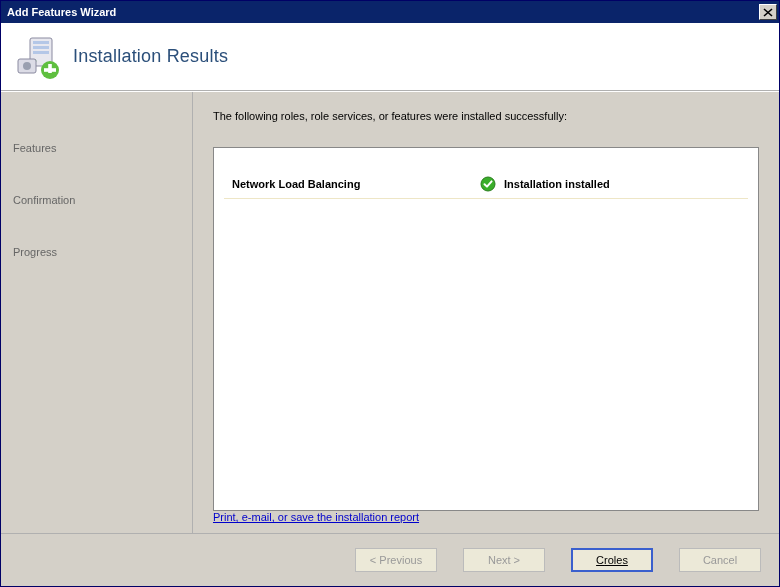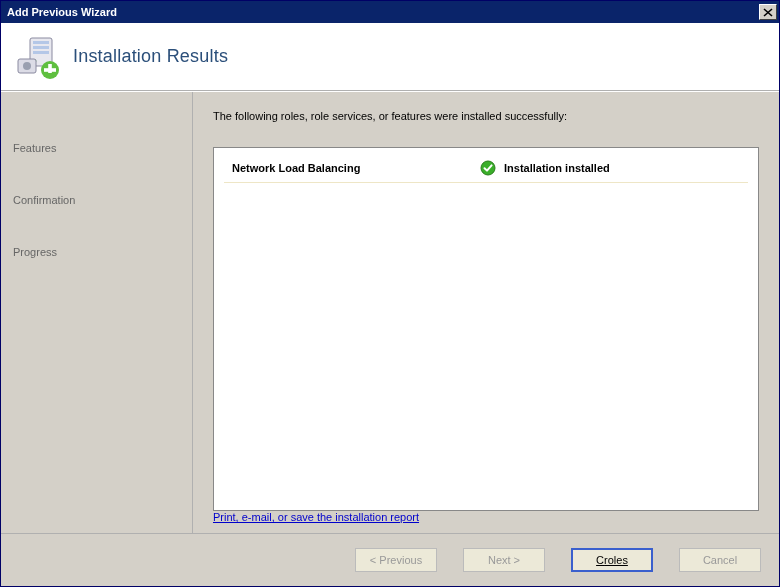--- a/index.html
+++ b/index.html
@@ -89,21 +89,21 @@
   }
   .intro {
     color: #000;
     margin-bottom: 25px;
   }
   .results-box {
     flex: 1;
     background: #fff;
     border: 1px solid #888;
     box-shadow: inset 1px 1px 0 #fff;
-    padding: 8px 10px;
+    padding: 24px 10px;
     overflow: auto;
   }
   .result-row {
     display: flex;
     align-items: center;
     padding: 4px 0 6px 8px;
     border-bottom: 1px solid #eee6c6;
     gap: 8px;
   }
   .result-name {
@@ -151,21 +151,21 @@
   }
   .btn.default span { text-decoration: underline; text-decoration-color:#000; }
   .btn .accel { text-decoration: underline; }
 </style>
 </head>
 <body>
 
 <div class="window">
 
   <div class="titlebar">
-    <span class="title-text">Add Previous Wizard</span>
+    <span class="title-text">Add Features Wizard</span>
     <div class="close-btn">
       <svg width="10" height="9" viewBox="0 0 10 9">
           <path d="M1 1 L9 8 M9 1 L1 8" stroke="#000" stroke-width="1.6"></path>
         </svg>
     </div>
   </div>
 
   <div class="header">
     <div class="header-icon">
       <svg width="44" height="44" viewBox="0 0 44 44">

